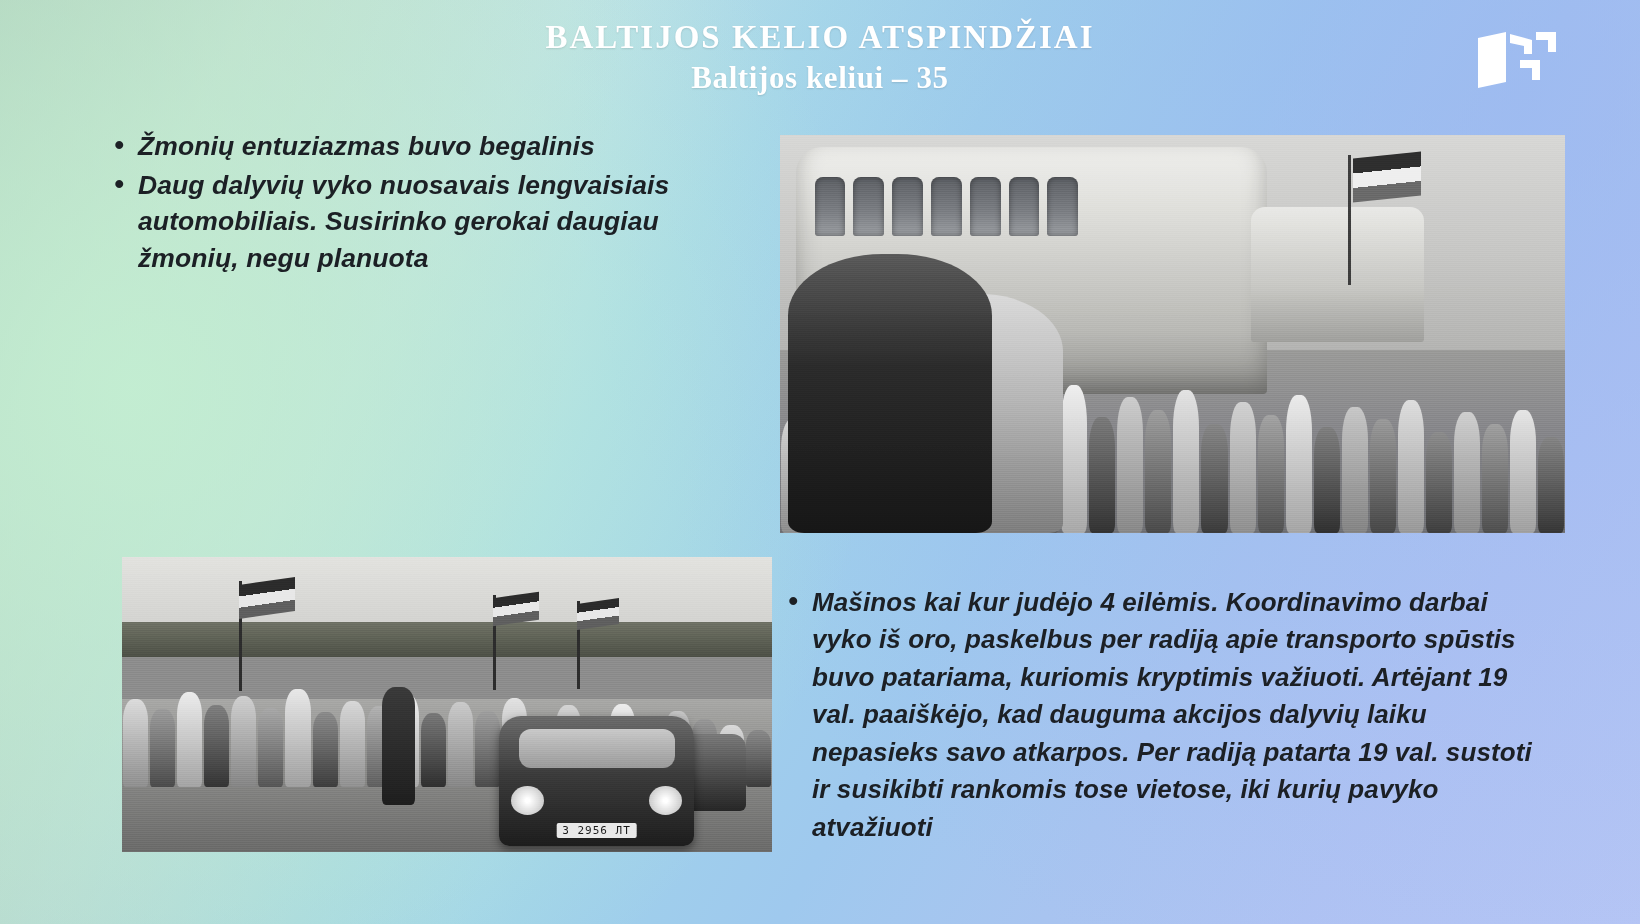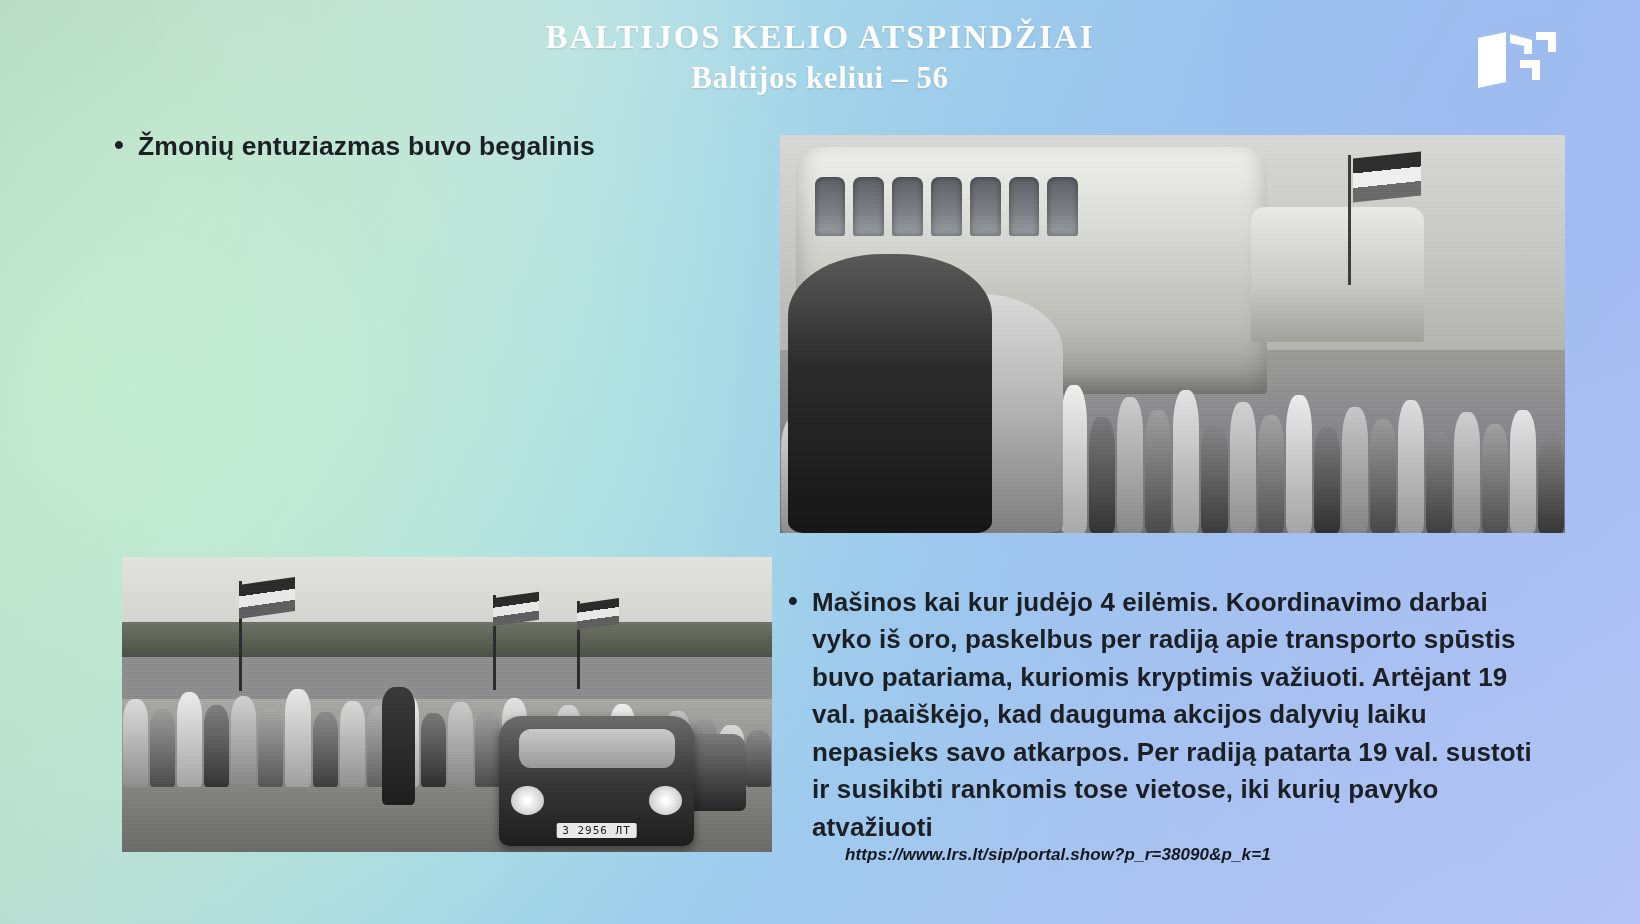--- a/index.html
+++ b/index.html
@@ -87,20 +87,21 @@
     color: #1c2025;
   }
   .bullets li {
     position: relative;
     padding-left: 30px;
     margin-bottom: 2px;
     font-weight: bold;
     font-size: 26.5px;
     line-height: 1.38;
     letter-spacing: 0.1px;
+    font-style: italic;
   }
   .bullets li::before {
     content: "•";
     position: absolute;
     left: 6px;
     top: -2px;
     font-size: 28px;
     line-height: 1.38;
   }
 
@@ -348,36 +349,37 @@
     pointer-events: none;
   }
 </style>
 </head>
 <body>
 
 <div class="slide">
 
   <div class="header">
     <div class="title-main">BALTIJOS KELIO ATSPINDŽIAI</div>
-    <div class="title-sub">Baltijos keliui – 56</div>
+    <div class="title-sub">Baltijos keliui – 35</div>
   </div>
 
   <div class="logo">
     <svg width="86" height="66" viewBox="0 0 86 66" xmlns="http://www.w3.org/2000/svg">
       <path d="M4 12 L32 6 L32 56 L4 62 Z" fill="#ffffff"></path>
       <path d="M36 6 L64 12 L64 62 L36 56 Z" fill="#ffffff" opacity="0.0"></path>
       <path d="M36 8 L58 14 L58 28 L50 28 L50 20 L36 17 Z" fill="#ffffff"></path>
       <path d="M62 6 L82 6 L82 26 L74 26 L74 14 L62 14 Z" fill="#ffffff"></path>
       <path d="M46 34 L66 34 L66 54 L58 54 L58 42 L46 42 Z" fill="#ffffff"></path>
     </svg>
   </div>
 
   <div class="left-text">
     <ul class="bullets">
       <li>Žmonių entuziazmas buvo begalinis</li>
+      <li>Daug dalyvių vyko nuosavais lengvaisiais automobiliais. Susirinko gerokai daugiau žmonių, negu planuota</li>
     </ul>
   </div>
 
   <div class="photo photo-top-right">
     <div class="ph-inner">
       <div class="tr-sky"></div>
       <div class="tr-ground"></div>
       <div class="tr-bus">
         <div class="tr-windows">
           <span></span>
@@ -480,15 +482,14 @@
       <div class="grain"></div>
     </div>
   </div>
 
   <div class="right-text">
     <ul class="bullets">
       <li>Mašinos kai kur judėjo 4 eilėmis. Koordinavimo darbai vyko iš oro, paskelbus per radiją apie transporto spūstis buvo patariama, kuriomis kryptimis važiuoti. Artėjant 19 val. paaiškėjo, kad dauguma akcijos dalyvių laiku nepasieks savo atkarpos. Per radiją patarta 19 val. sustoti ir susikibti rankomis tose vietose, iki kurių pavyko atvažiuoti</li>
     </ul>
   </div>
 
-  <div class="source-link">https://www.lrs.lt/sip/portal.show?p_r=38090&amp;p_k=1</div>
 
 </div>
 
 </body></html>

